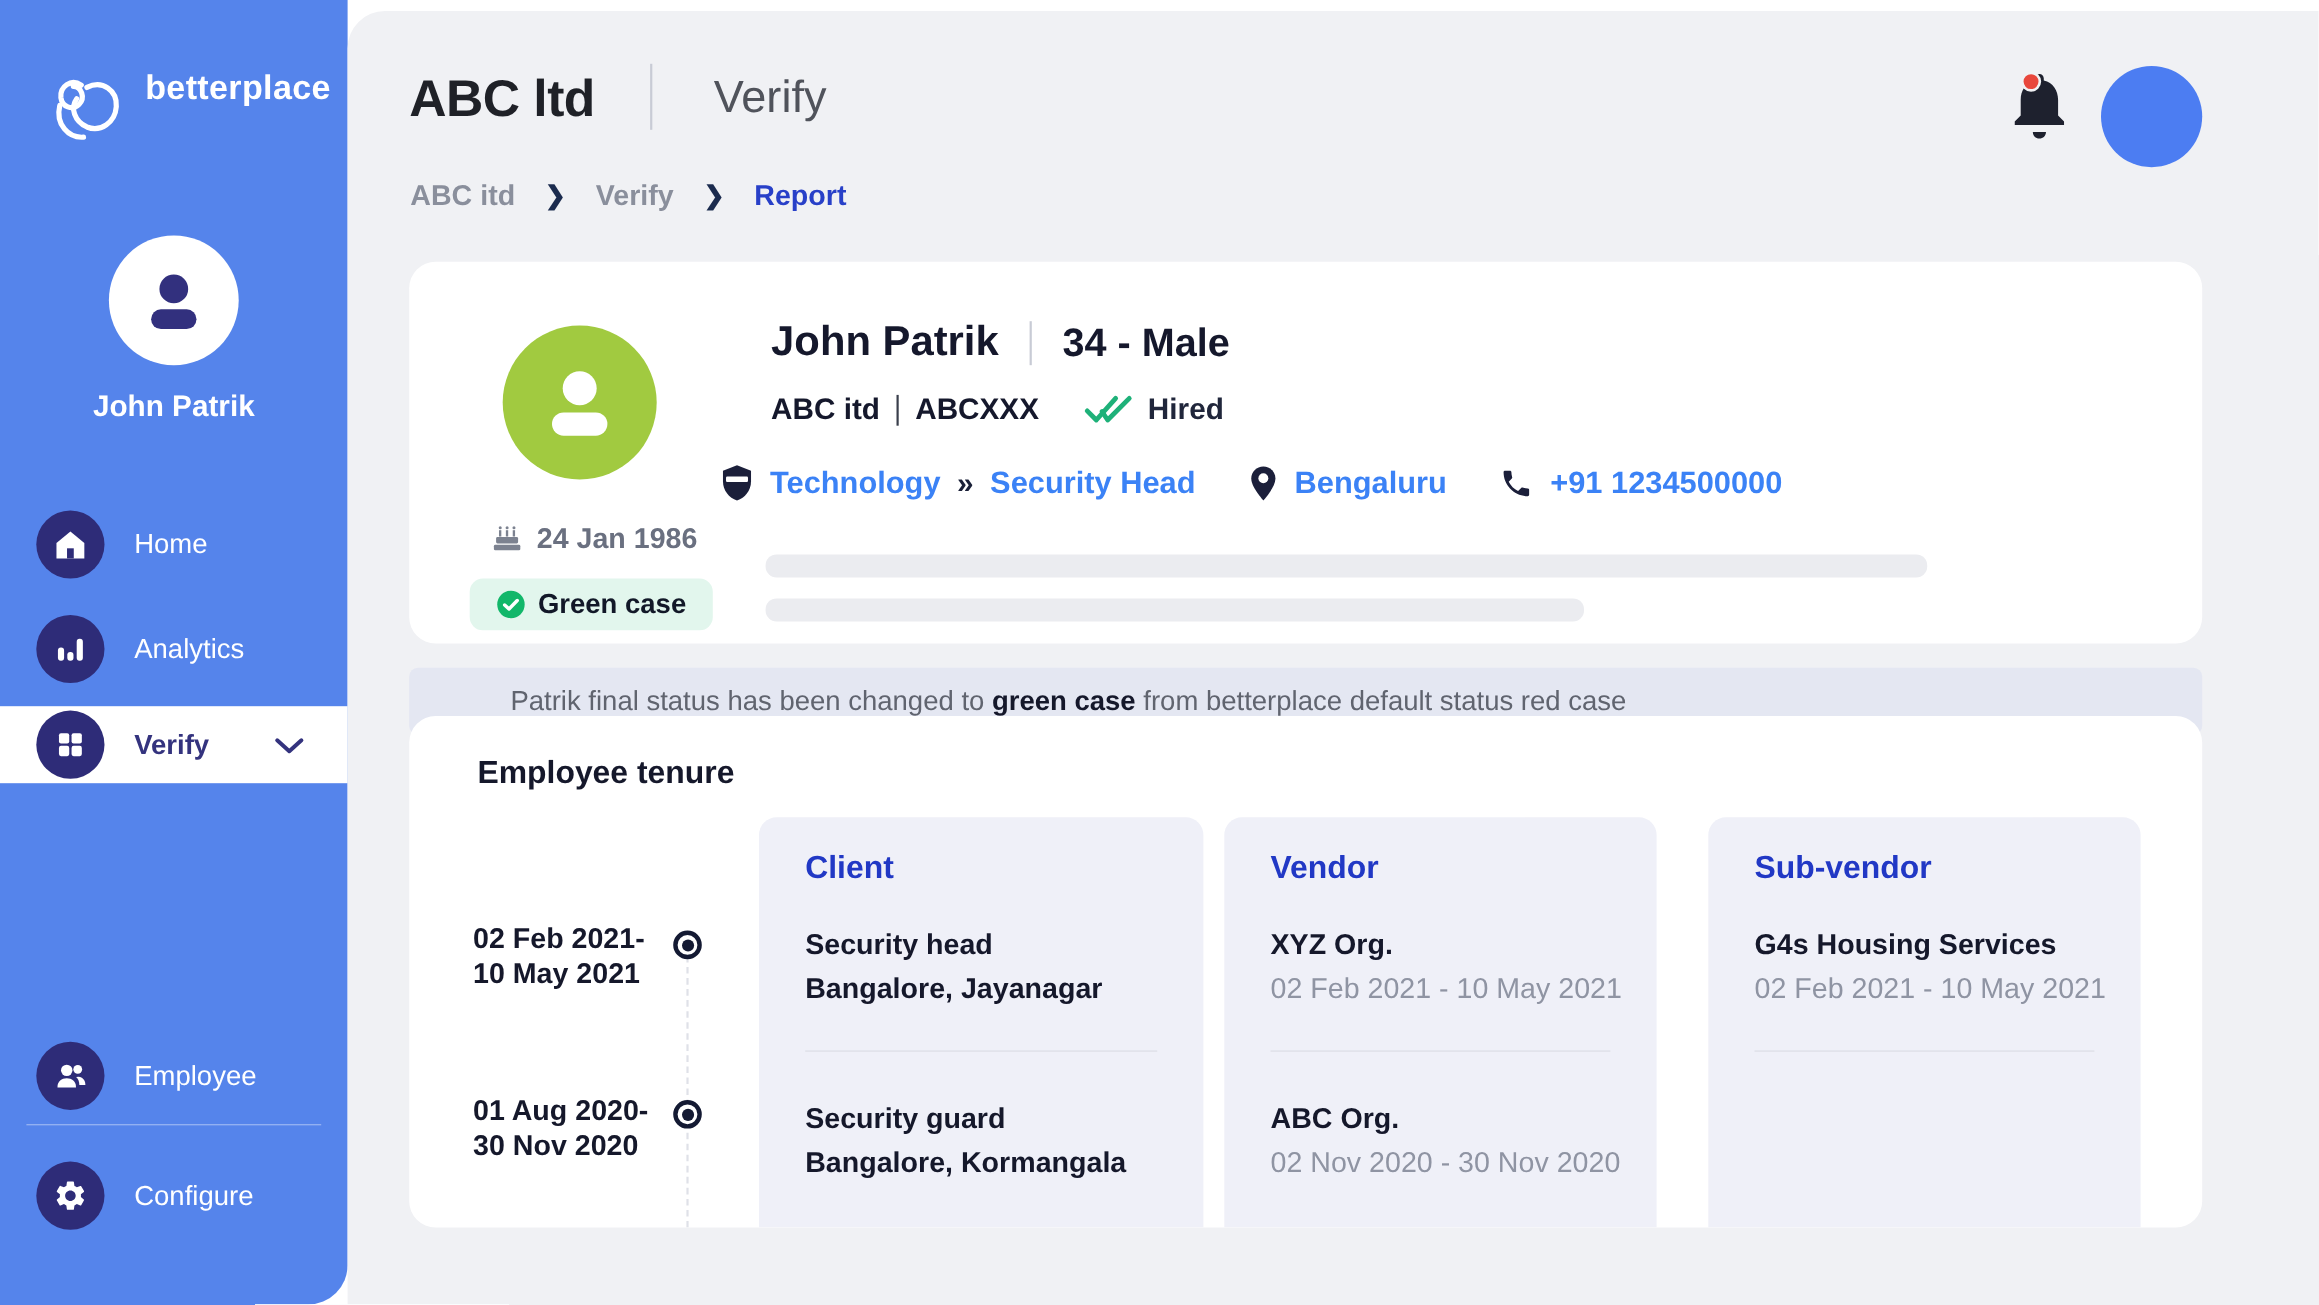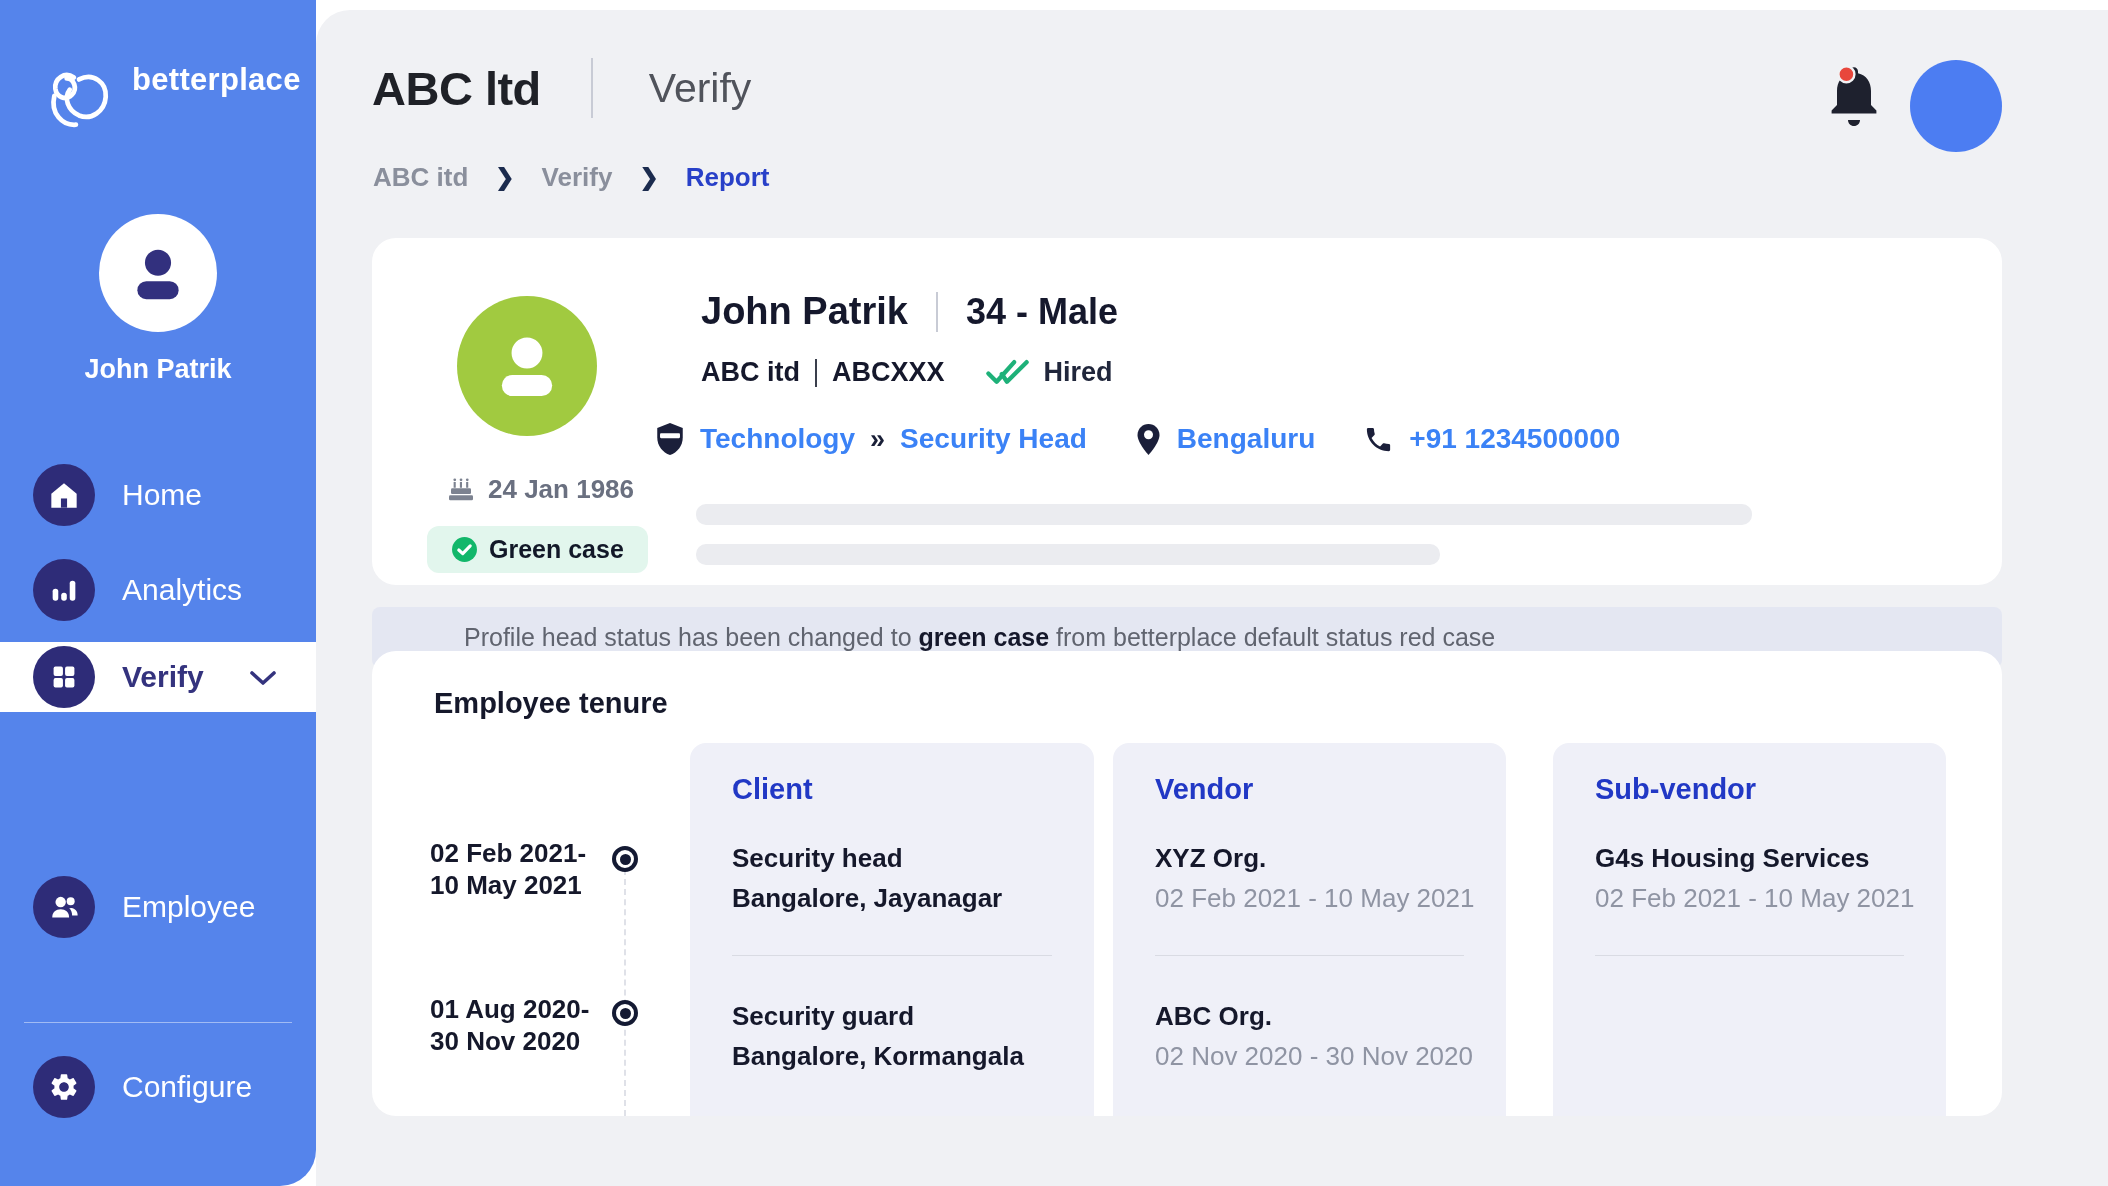--- a/index.html
+++ b/index.html
@@ -14,21 +14,21 @@
   .brand-name { color:#fff; font-size:31px; font-weight:700; letter-spacing:.3px; }
   .side-user { position:absolute; top:214px; left:0; width:316px; text-align:center; }
   .side-avatar { width:118px; height:118px; border-radius:50%; background:#fff; margin:0 auto;
                  display:flex; align-items:center; justify-content:center; }
   .side-username { margin-top:22px; color:#fff; font-size:27px; font-weight:700; }
 
   .nav-item { position:absolute; left:0; width:316px; height:62px; display:flex; align-items:center;
               padding-left:33px; cursor:pointer; }
   .nav-ic { width:62px; height:62px; border-radius:50%; background:#2E2C78; display:flex;
             align-items:center; justify-content:center; flex:0 0 62px; }
-  .nav-label { margin-left:27px; color:#fff; font-size:30px; font-weight:500; }
+  .nav-label { margin-left:27px; color:#fff; font-size:25px; font-weight:500; }
   .nav-item.active { height:70px; background:#ffffff; }
   .nav-item.active .nav-label { color:#34337E; font-weight:700; }
   .nav-chevron { position:absolute; right:38px; top:26px; }
   .side-divider { position:absolute; top:1022px; left:24px; width:268px; height:1px;
                   background:rgba(255,255,255,.45); }
 
   
   .content-bg { position:absolute; left:316px; top:10px; width:1792px; height:1176px;
                 background:#F0F1F4; border-radius:34px 0 0 0; }
 
@@ -161,21 +161,21 @@
           <rect x="4.2" y="12.8" width="7" height="7" rx="1.4" fill="#ffffff"></rect>
           <rect x="12.8" y="12.8" width="7" height="7" rx="1.4" fill="#ffffff"></rect>
         </svg>
       </span>
       <span class="nav-label">Verify</span>
       <svg class="nav-chevron" width="30" height="20" viewBox="0 0 30 20">
         <polyline points="4,5 15,15 26,5" fill="none" stroke="#34337E" stroke-width="3.6" stroke-linecap="round" stroke-linejoin="round"></polyline>
       </svg>
     </div>
 
-    <div class="nav-item" style="top:876px;">
+    <div class="nav-item" style="top:947px;">
       <span class="nav-ic">
         <svg width="32" height="32" viewBox="0 0 24 24">
           <circle cx="9.5" cy="8.3" r="3.9" fill="#ffffff"></circle>
           <path d="M3.2 19.5 c0-3.6 2.8-5.8 6.3-5.8 s6.3 2.2 6.3 5.8 v.4 H3.2 Z" fill="#ffffff"></path>
           <circle cx="17" cy="7.6" r="3" fill="#ffffff"></circle>
           <path d="M17.6 12.7 c2.7.4 4.6 2.3 4.6 5.2 v.4 h-4.1 c0-2.3-.8-4.2-2.2-5.4 Z" fill="#ffffff"></path>
         </svg>
       </span>
       <span class="nav-label">Employee</span>
     </div>
@@ -287,21 +287,21 @@
         <path fill="#1B1F3A" d="M6.62 10.79c1.44 2.83 3.76 5.14 6.59 6.59l2.2-2.21c.27-.27.67-.36 1.02-.24 1.12.37 2.33.57 3.57.57.55 0 1 .45 1 1V20c0 .55-.45 1-1 1-9.39 0-17-7.61-17-17 0-.55.45-1 1-1h3.5c.55 0 1 .45 1 1 0 1.25.2 2.45.57 3.57.11.35.03.74-.25 1.02l-2.2 2.2z"></path>
       </svg>
       <span class="gray">+91 1234500000</span>
     </div>
 
     <div class="sk-bar b1"></div>
     <div class="sk-bar b2"></div>
   </section>
 
   <div class="status-banner">
-    <span>Profile head status has been changed to </span>
+    <span>Patrik final status has been changed to </span>
       <b>green case</b>
       <span> from betterplace default status red case</span>
   </div>
 
   <section class="tenure-panel">
     <div class="t-title">Employee tenure</div>
 
     <div class="t-dashed"></div>
 
     <div class="t-date r1">

